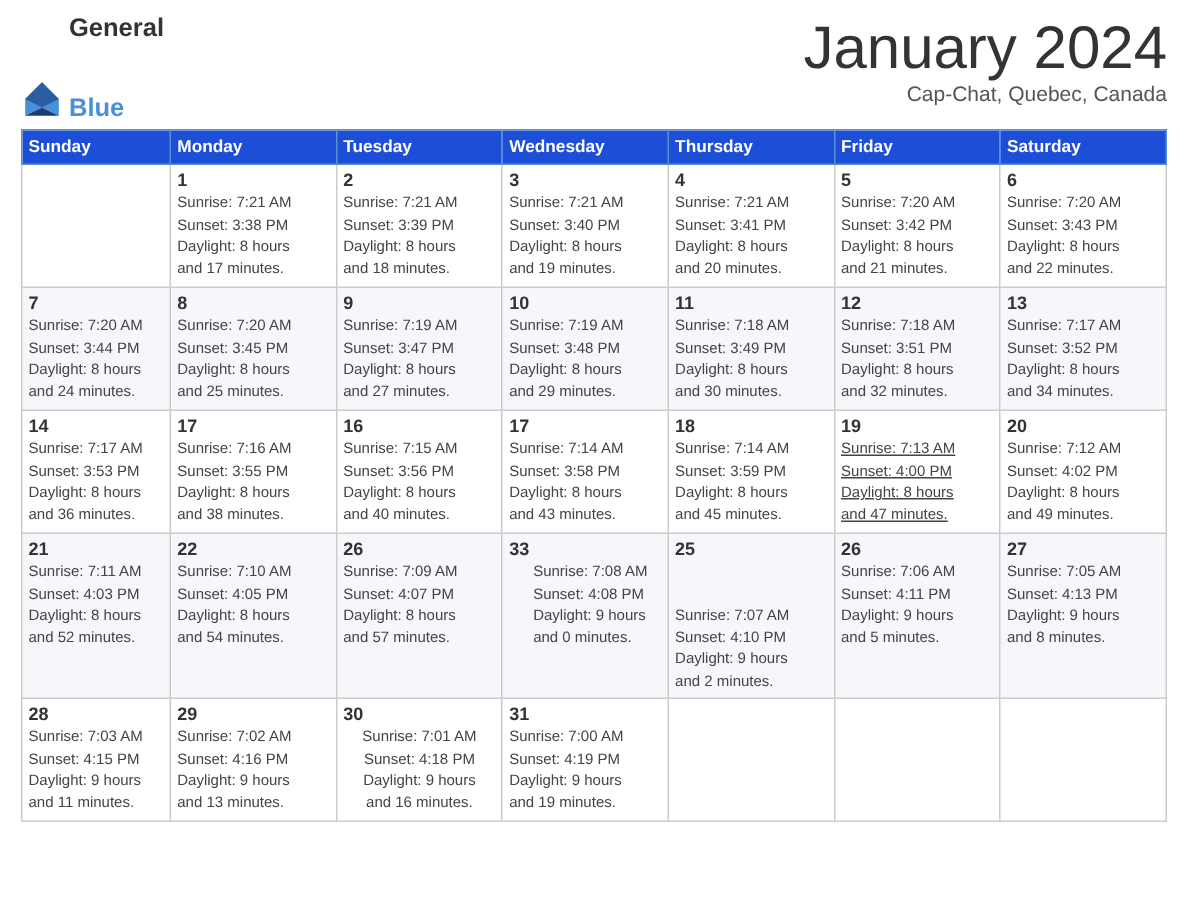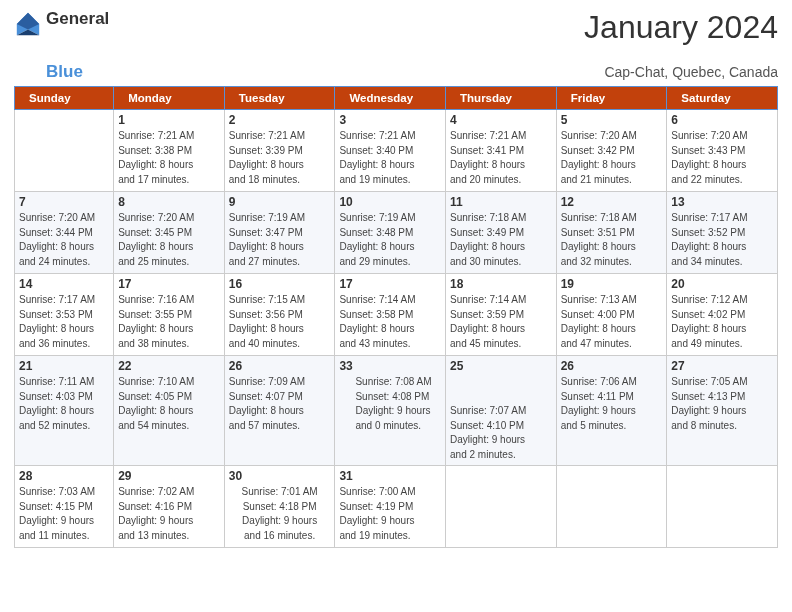--- a/index.html
+++ b/index.html
@@ -15,52 +15,51 @@
       padding: 10px 14px 10px 14px;
     }
     .header-row {
       display: flex;
       justify-content: space-between;
       align-items: flex-start;
       margin-bottom: 6px;
     }
     .logo {
       display: flex;
-      align-items: flex-start;
+      align-items: flex-end;
       gap: 4px;
     }
     .logo-icon {
       width: 28px;
       height: 28px;
     }
     .title-block {
       text-align: right;
     }
     .month-title {
-      font-size: 32px;
+      font-size: 40px;
       font-weight: 300;
       color: #333;
       line-height: 1.1;
     }
     .location-title {
       font-size: 14px;
       color: #555;
-      margin-top: 19px;
     }
     table {
       width: 100%;
       border-collapse: collapse;
       table-layout: fixed;
     }
     th {
-      background-color: #c2410c;
+      background-color: #1d4ed8;
       color: #fff;
       font-size: 11.5px;
       font-weight: bold;
-      padding: 5px 14px;
+      padding: 5px 4px;
       text-align: left;
       border: 1px solid #5a8fd4;
     }
     td {
       border: 1px solid #ccc;
       vertical-align: top;
       padding: 3px 4px;
       font-size: 9.5px;
       color: #333;
       height: 82px;
@@ -249,21 +248,21 @@
           </td>
           <td>
             <span class="day-number">18</span>
             <div class="day-info" style="white-space: pre-line;">Sunrise: 7:14 AM
 Sunset: 3:59 PM
 Daylight: 8 hours
 and 45 minutes.</div>
           </td>
           <td>
             <span class="day-number">19</span>
-            <div class="day-info" style="white-space: pre-line;">Sunrise: 7:13 AM
+            <div class="day-info" style="white-space: pre-line; text-decoration: underline;">Sunrise: 7:13 AM
 Sunset: 4:00 PM
 Daylight: 8 hours
 and 47 minutes.</div>
           </td>
           <td>
             <span class="day-number">20</span>
             <div class="day-info" style="white-space: pre-line;">Sunrise: 7:12 AM
 Sunset: 4:02 PM
 Daylight: 8 hours
 and 49 minutes.</div>

